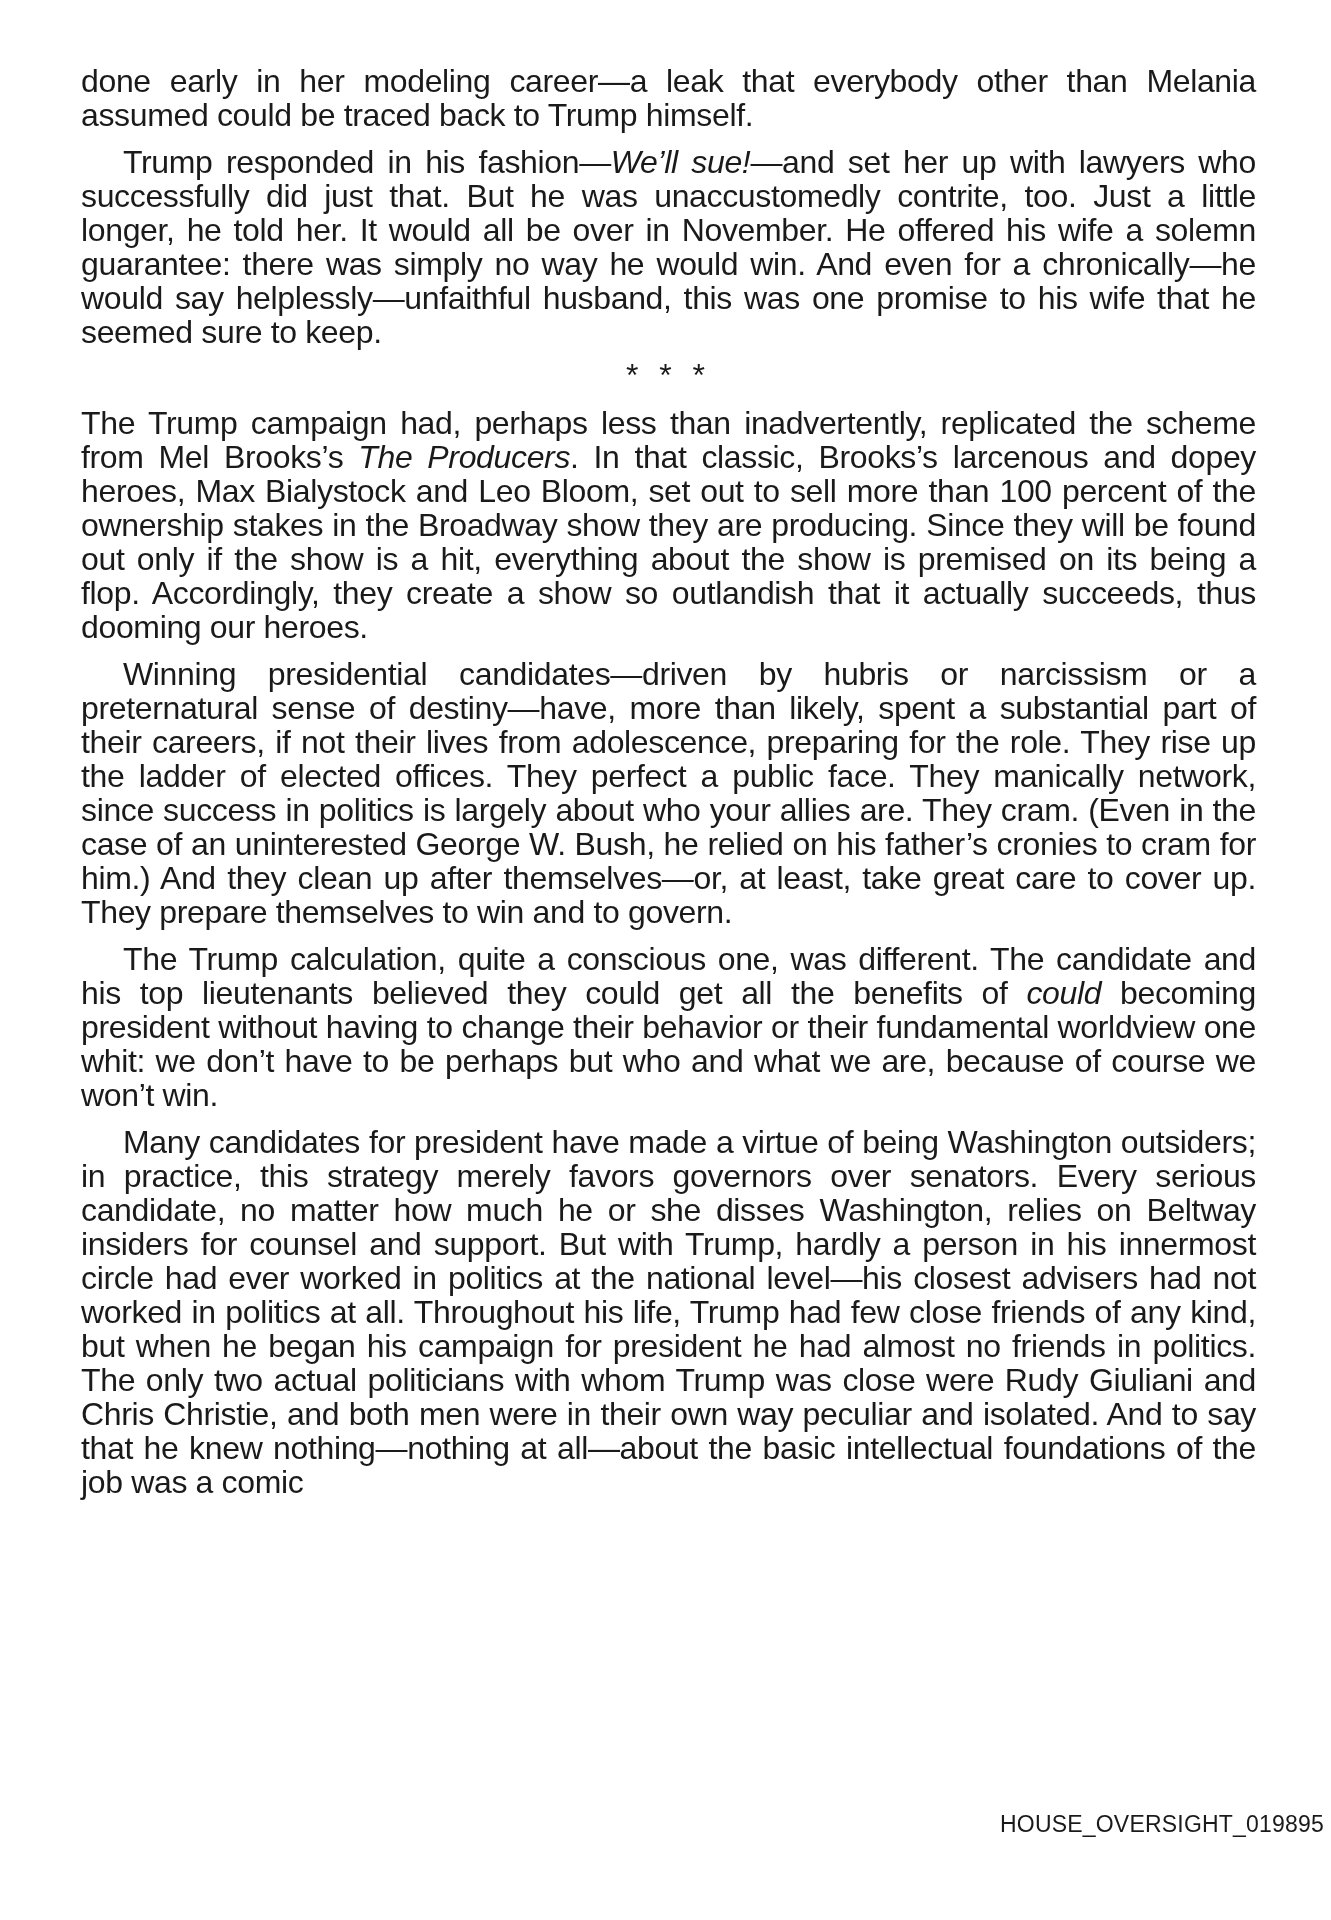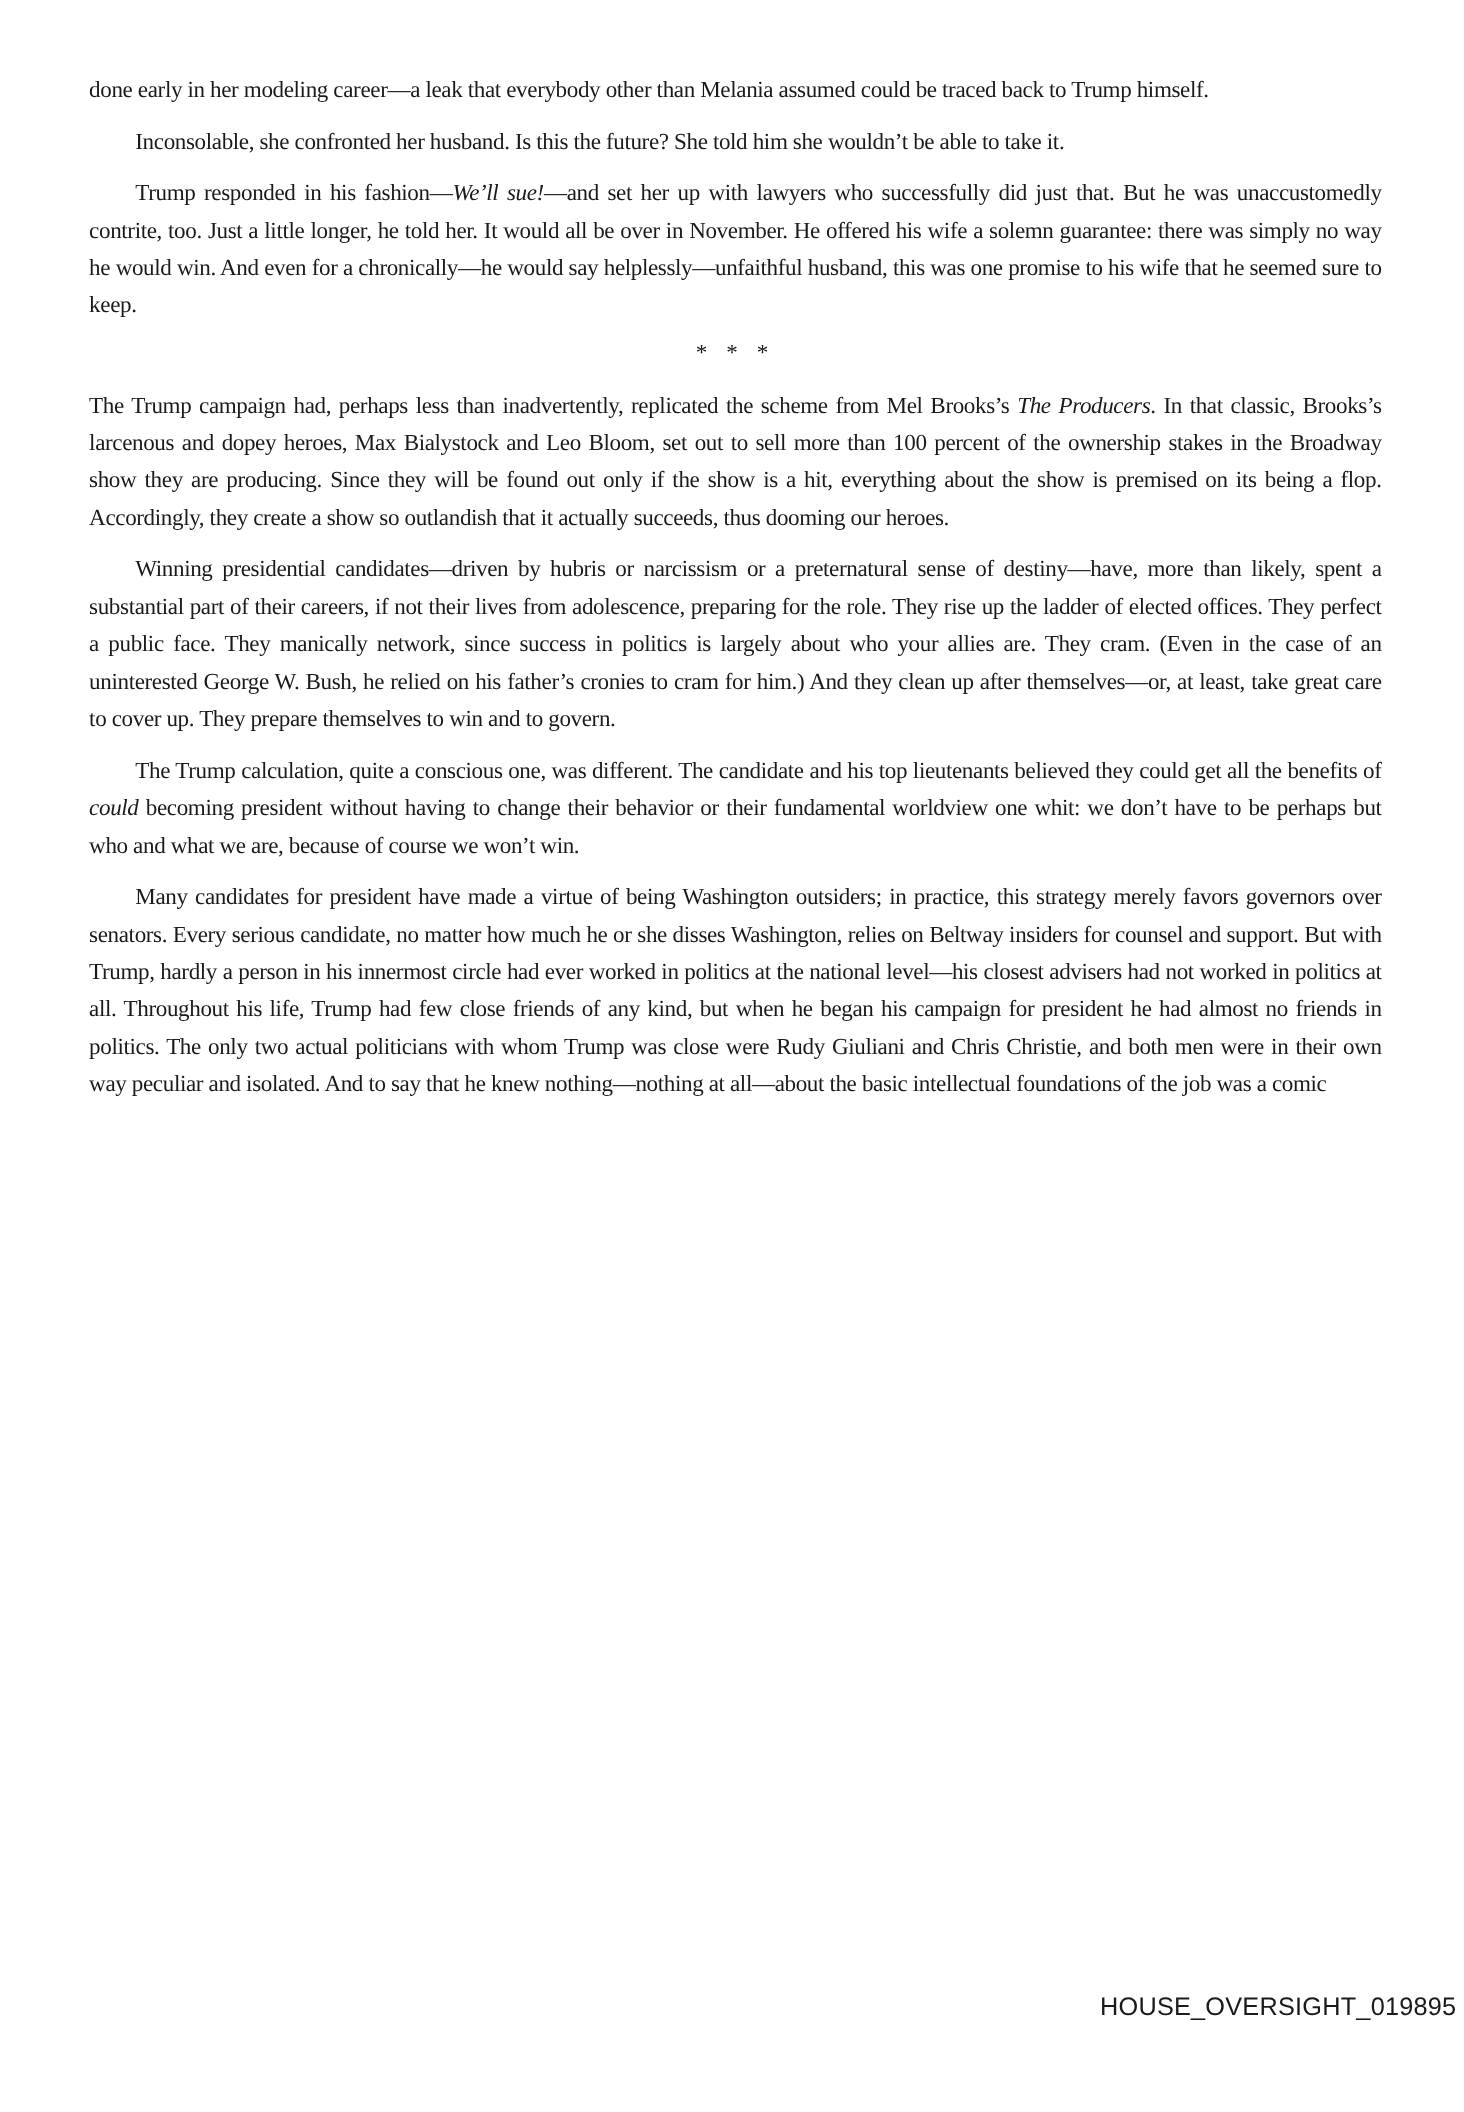--- a/index.html
+++ b/index.html
@@ -12,22 +12,22 @@
       height: 1920px;
       position: relative;
       overflow: hidden;
       color: #1a1a1a;
     }
     .page {
       position: absolute;
       left: 81px;
       top: 64px;
       width: 1175px;
-      font-family: Liberation Serif, serif;
-      font-size: 21px;
+      font-family: Liberation Sans, sans-serif;
+      font-size: 32px;
       line-height: 34px;
       letter-spacing: -0.35px;
     }
     .para {
       margin: 0 0 13px 0;
       text-align: justify;
       text-indent: 42px;
     }
     .para.noindent {
       text-indent: 0;
@@ -54,21 +54,20 @@
       width: 331px;
       text-align: left;
     }
   </style>
 </head>
 <body>
 
 <div class="page">
   <p class="para noindent"><span>done early in her modeling career—a leak that everybody other than Melania assumed could be traced back to Trump himself.</span></p>
 
-  <p class="para"><span>Inconsolable, she confronted her husband. Is this the future? She told him she wouldn’t be able to take it.</span></p>
 
   <p class="para"><span>Trump responded in his fashion—</span><em>We’ll sue!</em><span>—and set her up with lawyers who successfully did just that. But he was unaccustomedly contrite, too. Just a little longer, he told her. It would all be over in November. He offered his wife a solemn guarantee: there was simply no way he would win. And even for a chronically—he would say helplessly—unfaithful husband, this was one promise to his wife that he seemed sure to keep.</span></p>
 
   <div class="divider">* * *</div>
 
   <p class="para noindent"><span>The Trump campaign had, perhaps less than inadvertently, replicated the scheme from Mel Brooks’s </span><em>The Producers</em><span>. In that classic, Brooks’s larcenous and dopey heroes, Max Bialystock and Leo Bloom, set out to sell more than 100 percent of the ownership stakes in the Broadway show they are producing. Since they will be found out only if the show is a hit, everything about the show is premised on its being a flop. Accordingly, they create a show so outlandish that it actually succeeds, thus dooming our heroes.</span></p>
 
   <p class="para"><span>Winning presidential candidates—driven by hubris or narcissism or a preternatural sense of destiny—have, more than likely, spent a substantial part of their careers, if not their lives from adolescence, preparing for the role. They rise up the ladder of elected offices. They perfect a public face. They manically network, since success in politics is largely about who your allies are. They cram. (Even in the case of an uninterested George W. Bush, he relied on his father’s cronies to cram for him.) And they clean up after themselves—or, at least, take great care to cover up. They prepare themselves to win and to govern.</span></p>
 
   <p class="para"><span>The Trump calculation, quite a conscious one, was different. The candidate and his top lieutenants believed they could get all the benefits of </span><em>could</em><span> becoming president without having to change their behavior or their fundamental worldview one whit: we don’t have to be perhaps but who and what we are, because of course we won’t win.</span></p>

